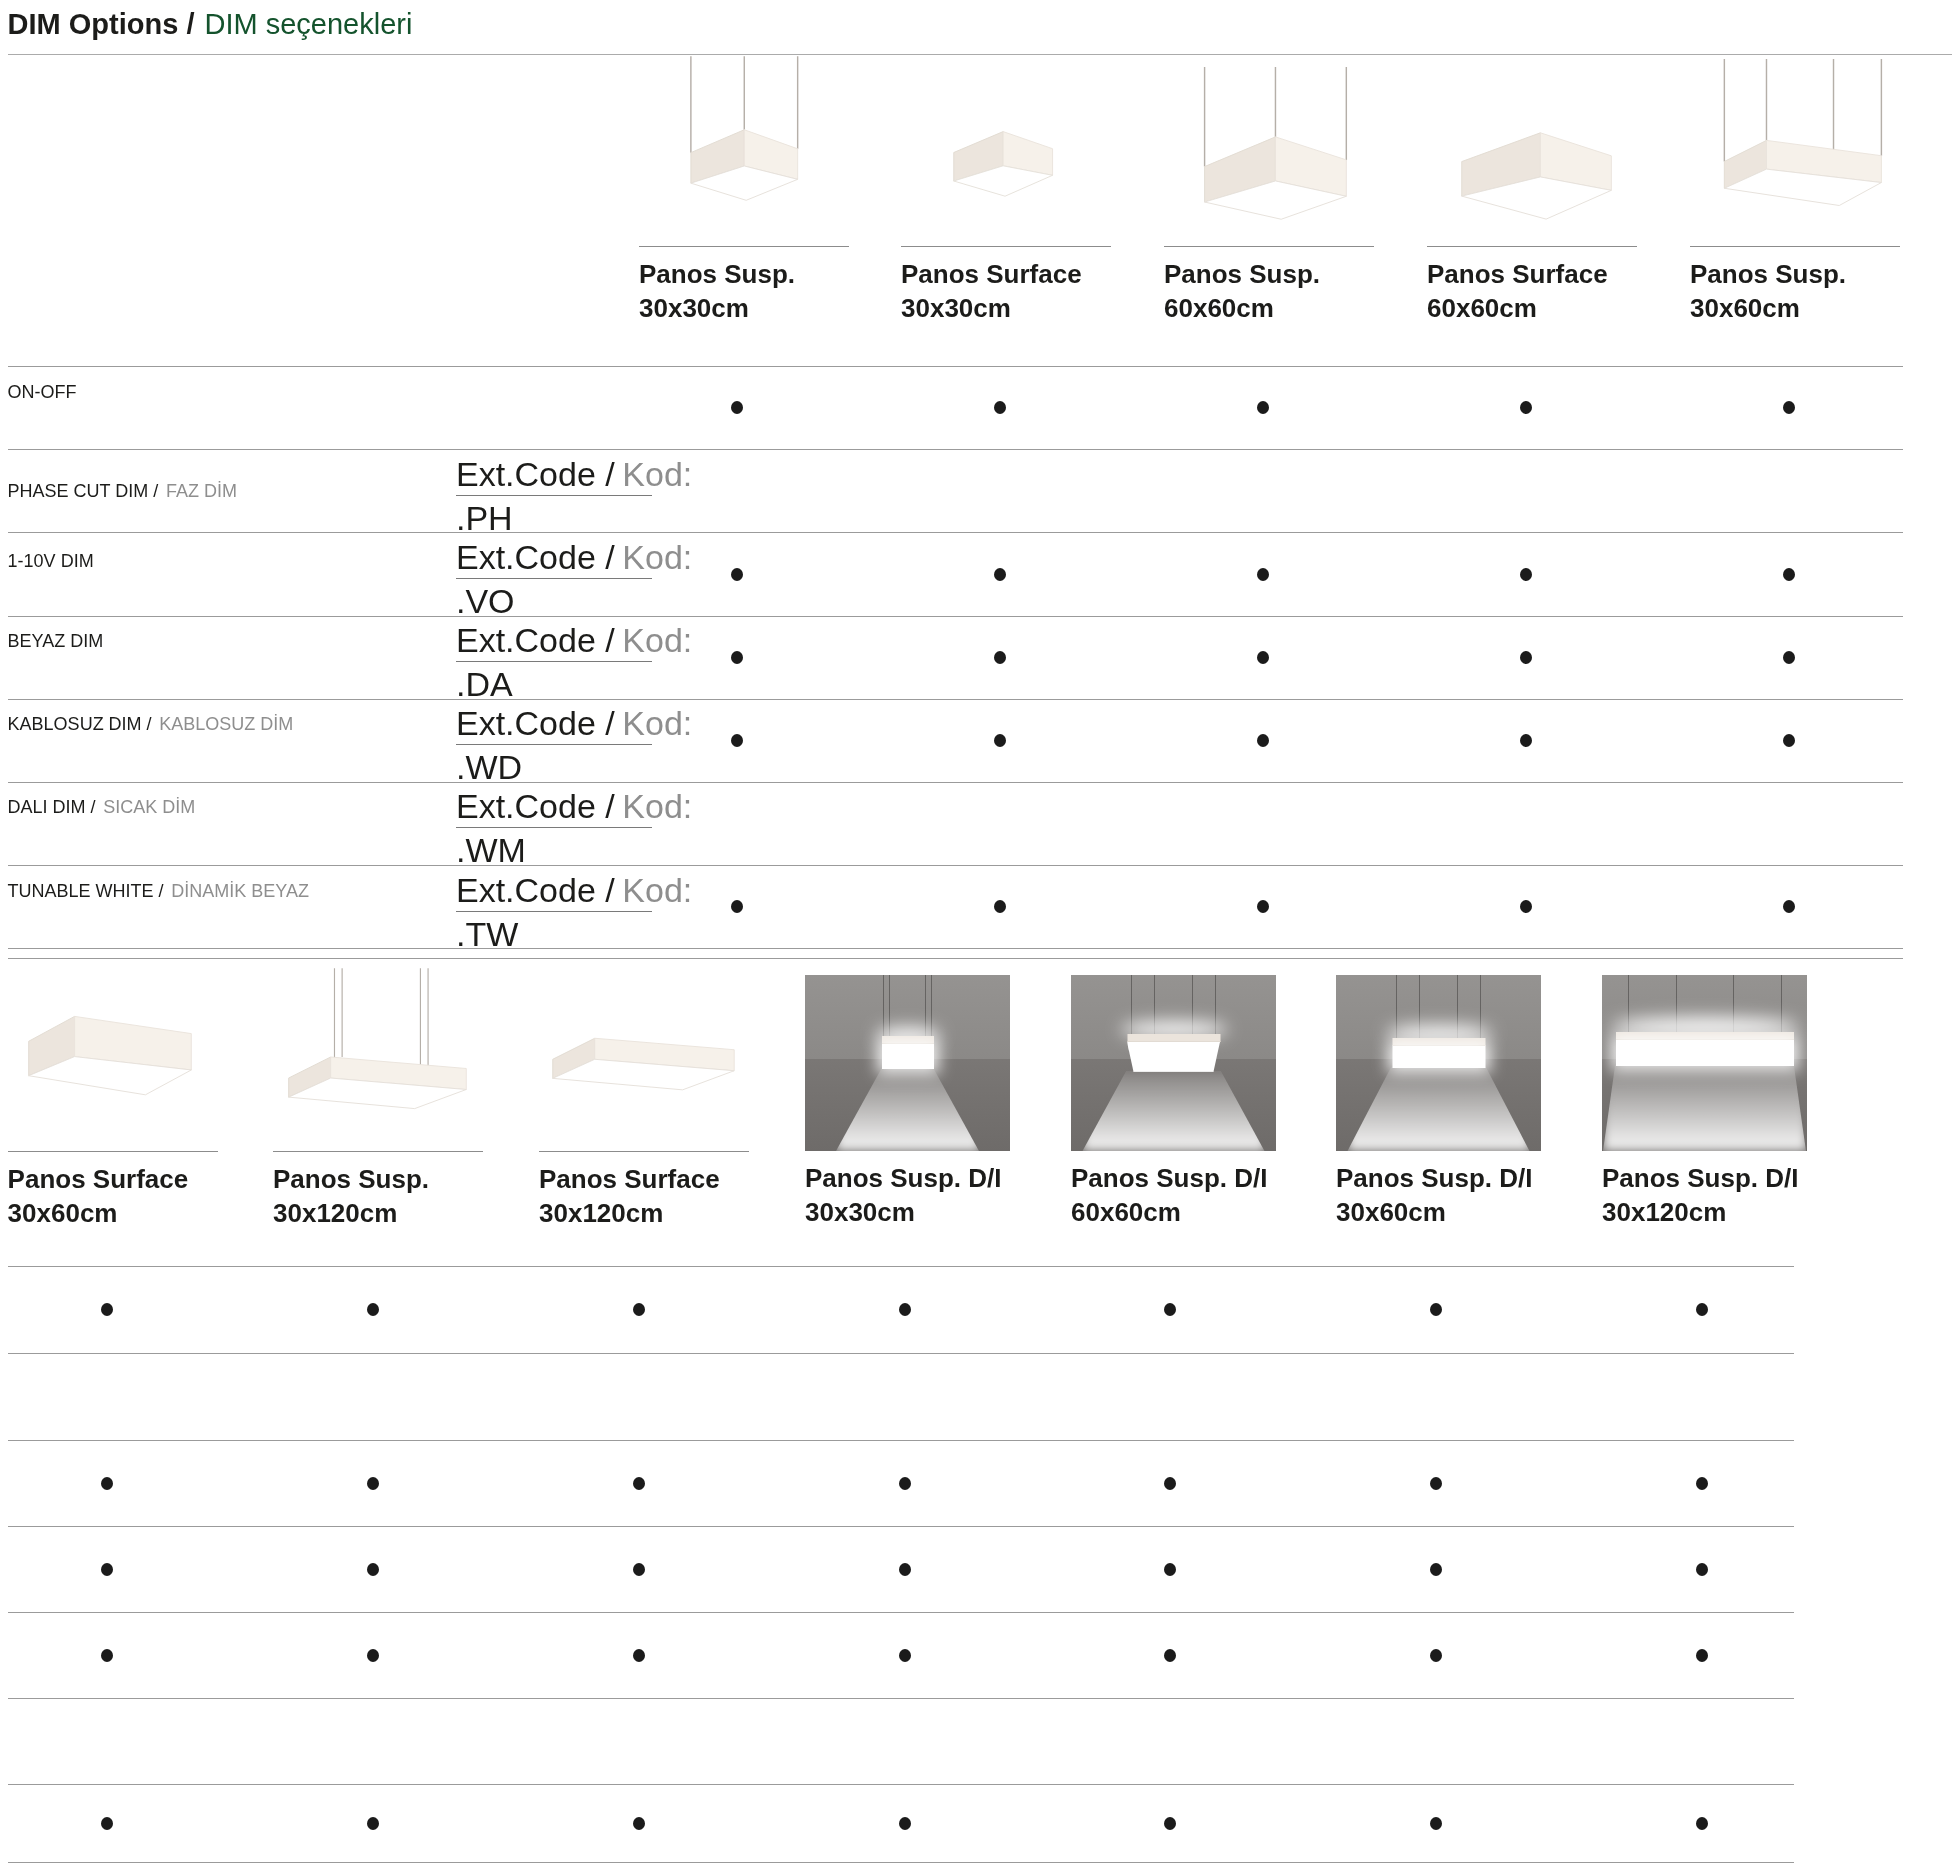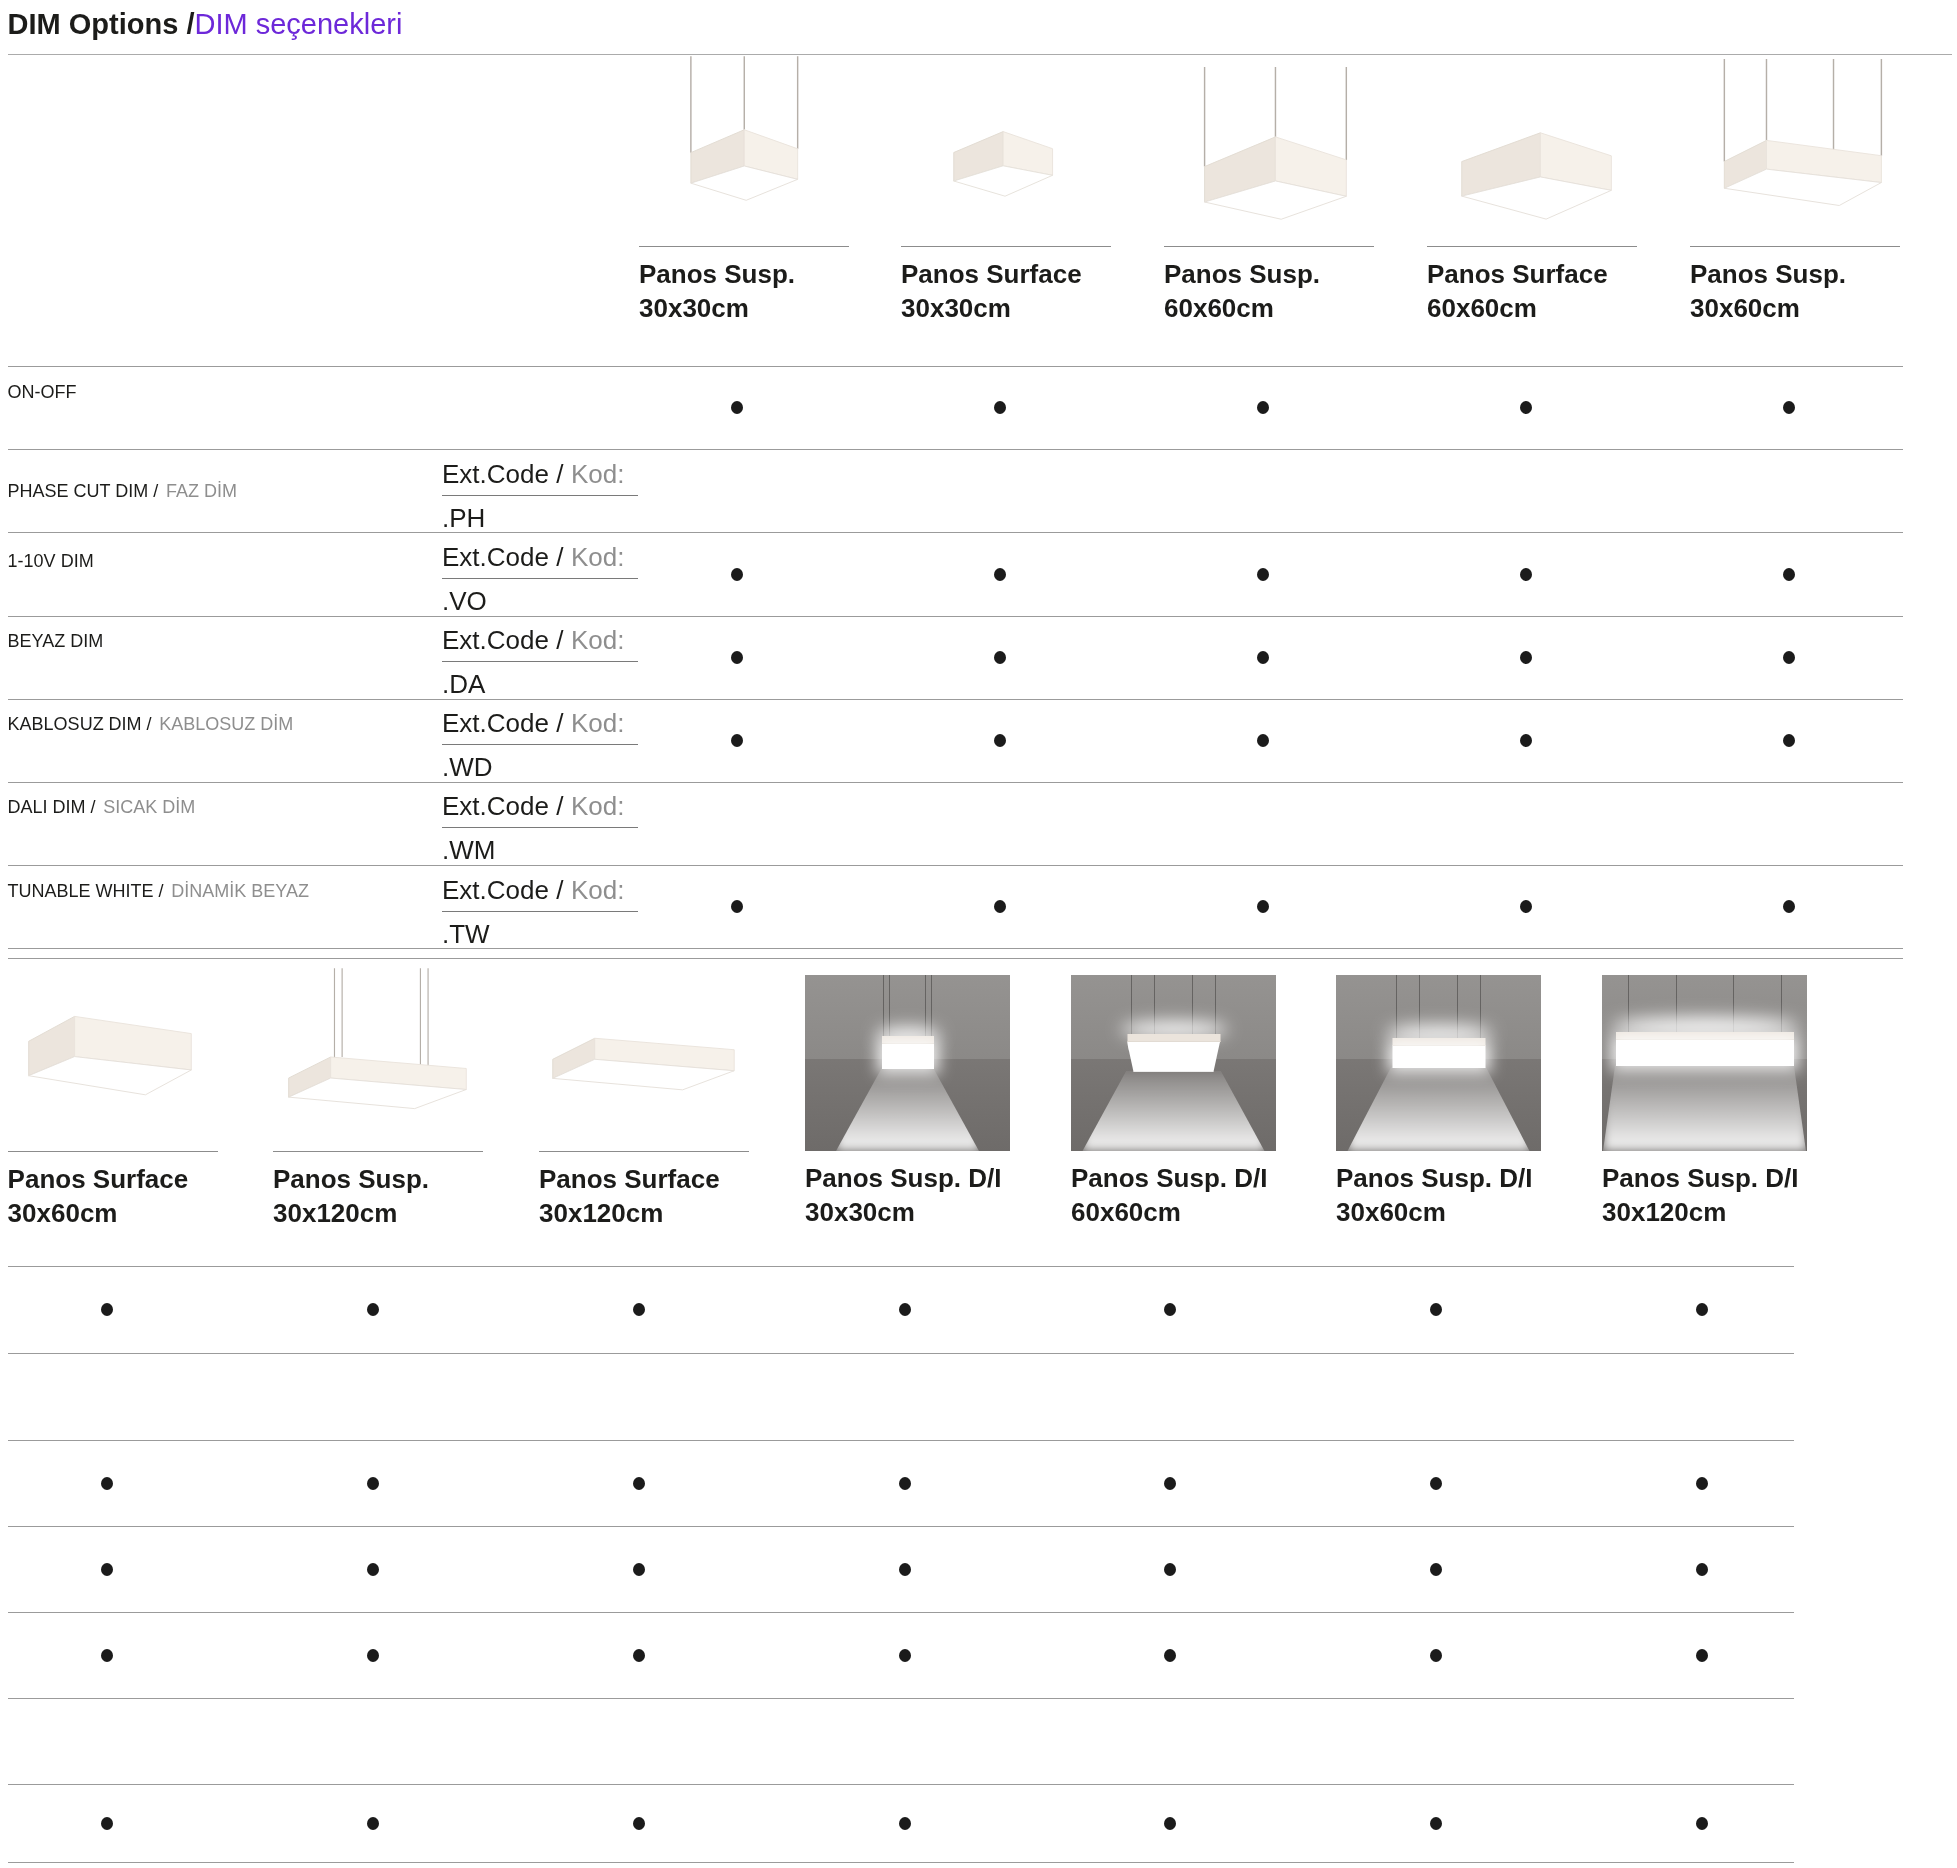--- a/index.html
+++ b/index.html
@@ -13,35 +13,35 @@
   }
   
   .hr{position:absolute;left:7.6px;height:0;border-top:1.9px solid #9b9b9b;}
   .hr.title-rule{border-top-color:#ababab;}
   .t1w{width:1895px;}
   .t2w{width:1786px;}
   .tw{width:1944px;}
 
   
   .title{position:absolute;left:7.6px;top:7.6px;font-size:29px;font-weight:bold;white-space:nowrap;}
-  .title .tr{font-weight:normal;color:#6d28d9;margin-left:0;}
+  .title .tr{font-weight:normal;color:#14532d;margin-left:10px;}
 
   
   .pcol{position:absolute;width:239px;}
   .pcol .art{height:189px;display:flex;align-items:flex-end;justify-content:flex-start;position:relative;}
   .pcol.t2 .art{height:184px;}
   .prodrule{width:210px;border-top:1.9px solid #8c8c8c;}
   .pname{font-size:26px;font-weight:bold;line-height:34px;margin-top:9.6px;}
 
   
   .rowlabel{position:absolute;left:7.6px;font-size:18px;line-height:31px;white-space:nowrap;}
   .rowlabel .tr{color:#8e8e8e;margin-left:7.6px;}
 
   
-  .extblock{position:absolute;left:442px;font-size:26px;line-height:29px;}
+  .extblock{position:absolute;left:456px;font-size:34px;line-height:29px;}
   .extblock .tr{color:#8e8e8e;margin-left:7.6px;}
   .extrule{width:196px;border-top:1.9px solid #7a7a7a;margin:5.7px 0 8.6px 0;}
 
   
   .dot{position:absolute;width:12.4px;height:13.4px;border-radius:50%;background:#1b1b1b;}
 
   
   .fix polygon{stroke-width:1;}
 
   

